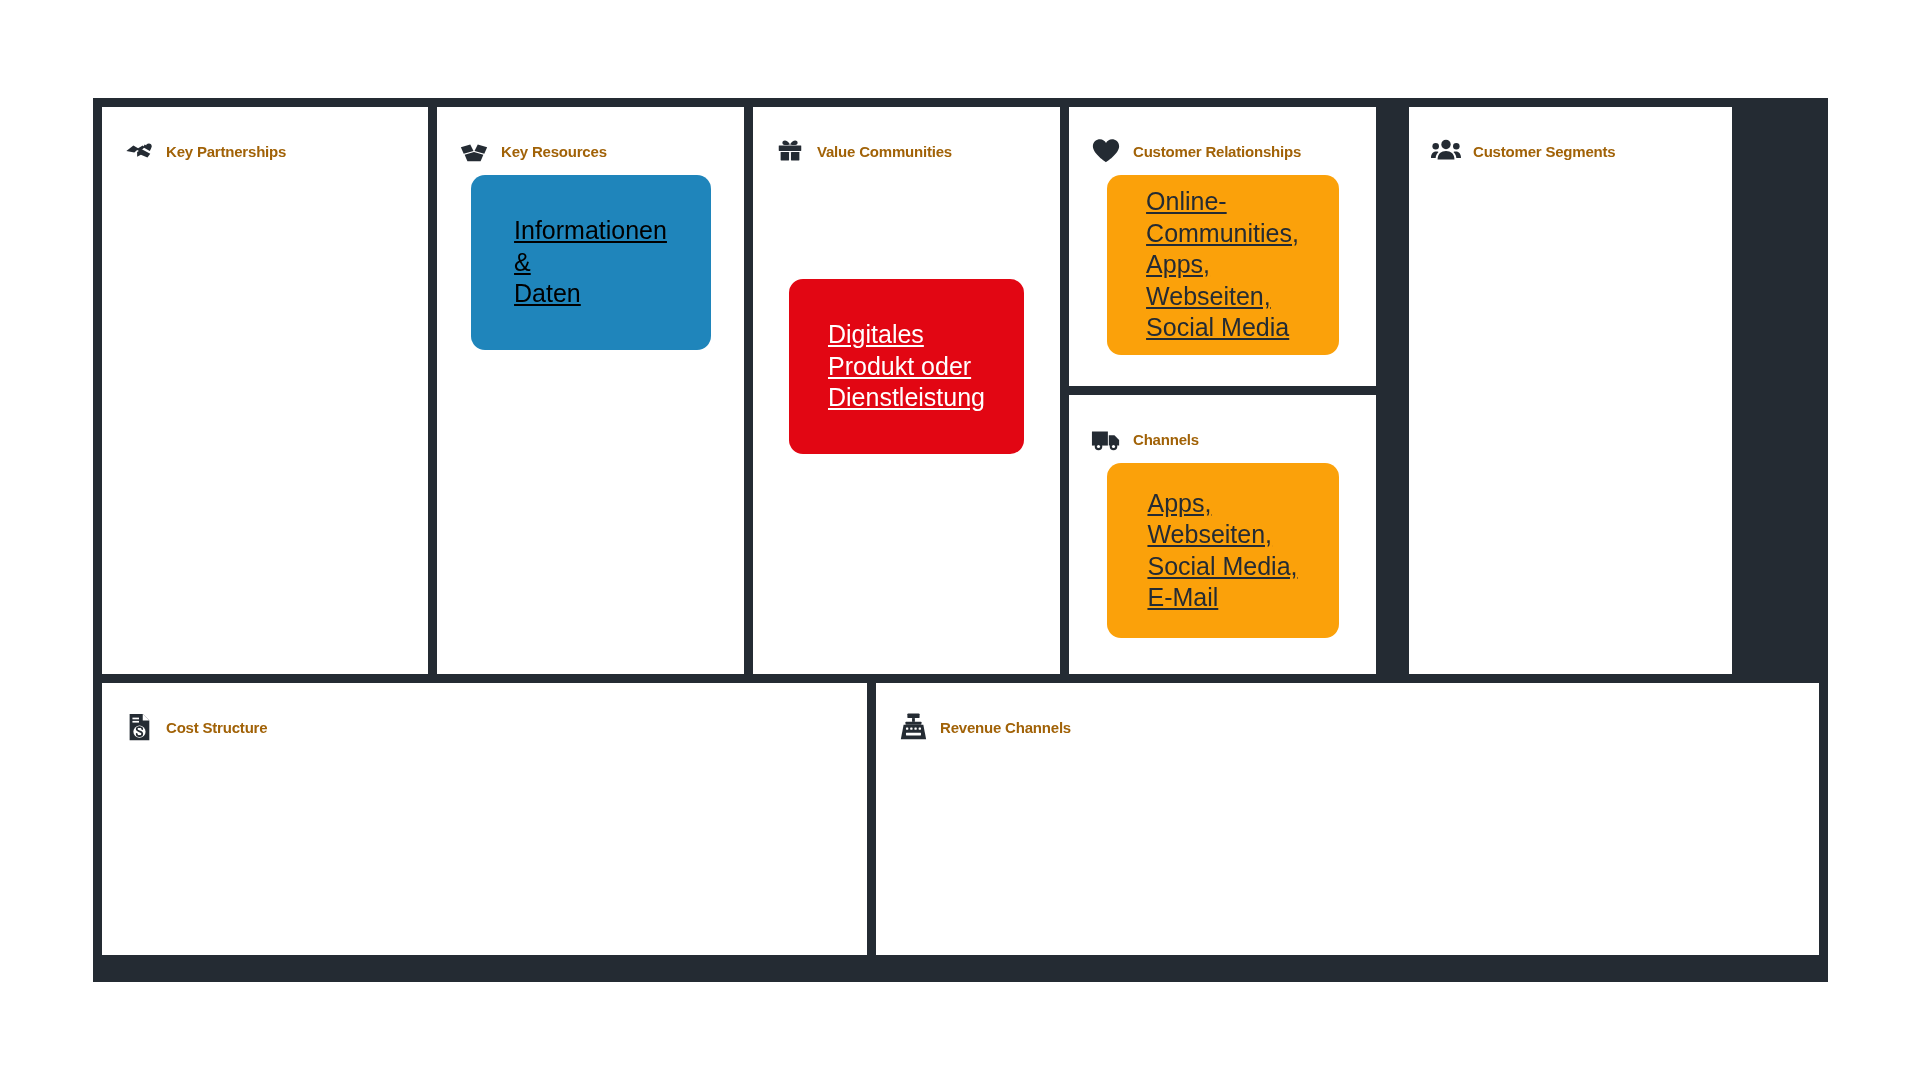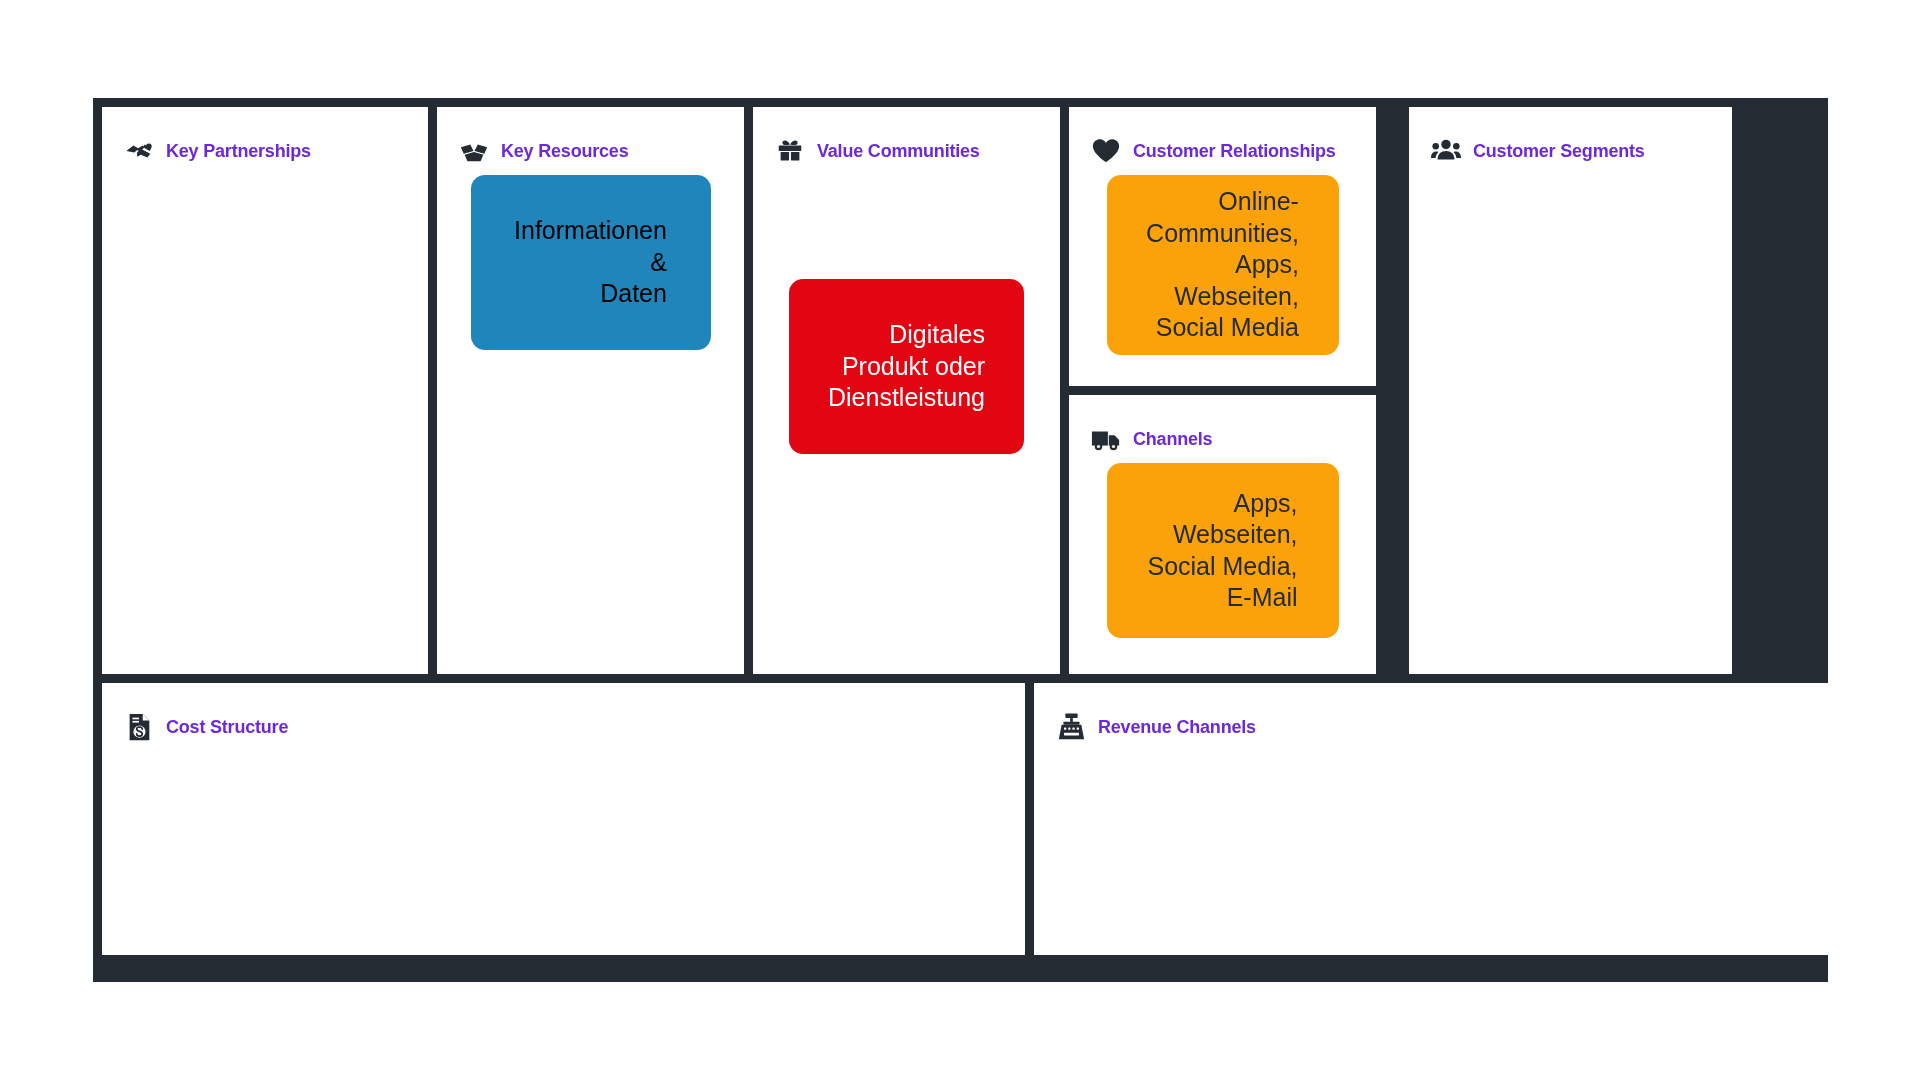--- a/index.html
+++ b/index.html
@@ -67,44 +67,45 @@
     height: 30px;
     flex: 0 0 30px;
     display: flex;
     align-items: center;
     justify-content: center;
     color: #242b33;
   }
   .cell-head .icon svg { width: 100%; height: 100%; display: block; fill: #242b33; }
 
   .cell-title {
-    font-size: 18px;
+    font-size: 15px;
     font-weight: bold;
-    color: #6d28d9;
+    color: #a16207;
     letter-spacing: -0.2px;
     white-space: nowrap;
   }
 
   
   .cell-body {
     display: flex;
     align-items: flex-start;
     justify-content: center;
     padding: 6px 0 0 0;
   }
 
   .note {
     border-radius: 14px;
     display: flex;
     align-items: center;
     justify-content: center;
-    text-align: right;
+    text-align: left;
     line-height: 1.26;
     font-size: 25px;
     padding: 10px 12px;
+    text-decoration: underline;
   }
 
   .note-activities {
     width: 240px; height: 175px;
     background: #1f85bb;
     color: #ffffff;
   }
   .note-resources {
     width: 240px; height: 175px;
     background: #1f85bb;
@@ -135,21 +136,21 @@
     justify-content: center;
     flex: 2 1 auto;
   }
 
   
   .bottom-row {
     display: flex;
     gap: 9px;
     height: 272px;
   }
-  .cell-cost    { width: 923px; }
+  .cell-cost    { width: 765px; }
   .cell-revenue { width: 943px; }
   .bottom-row .cell { flex: none; }
 
   .empty-body { height: calc(100% - 62px); }
 </style>
 </head>
 <body>
 
 <div class="canvas-wrap">
 

